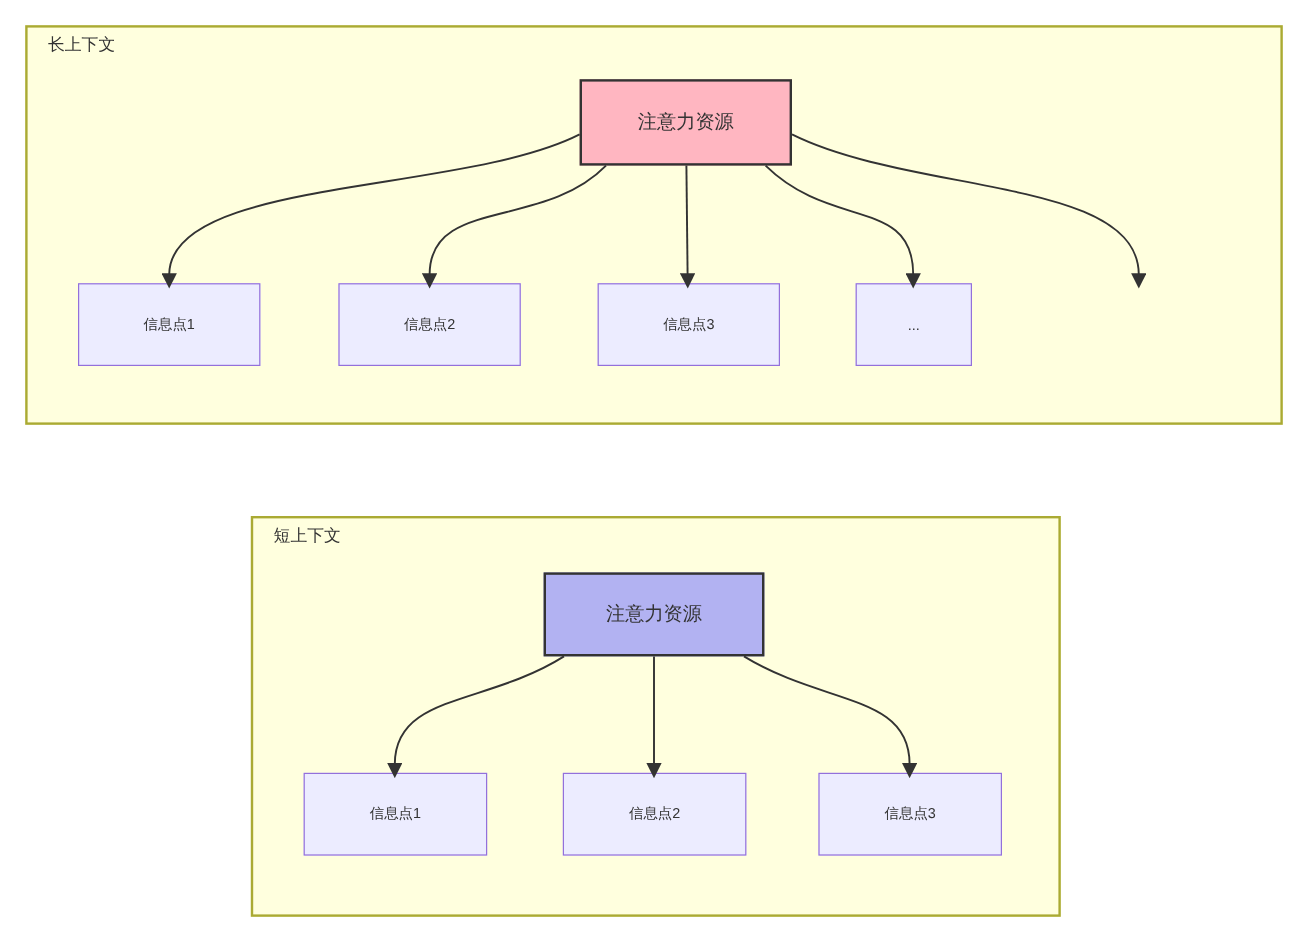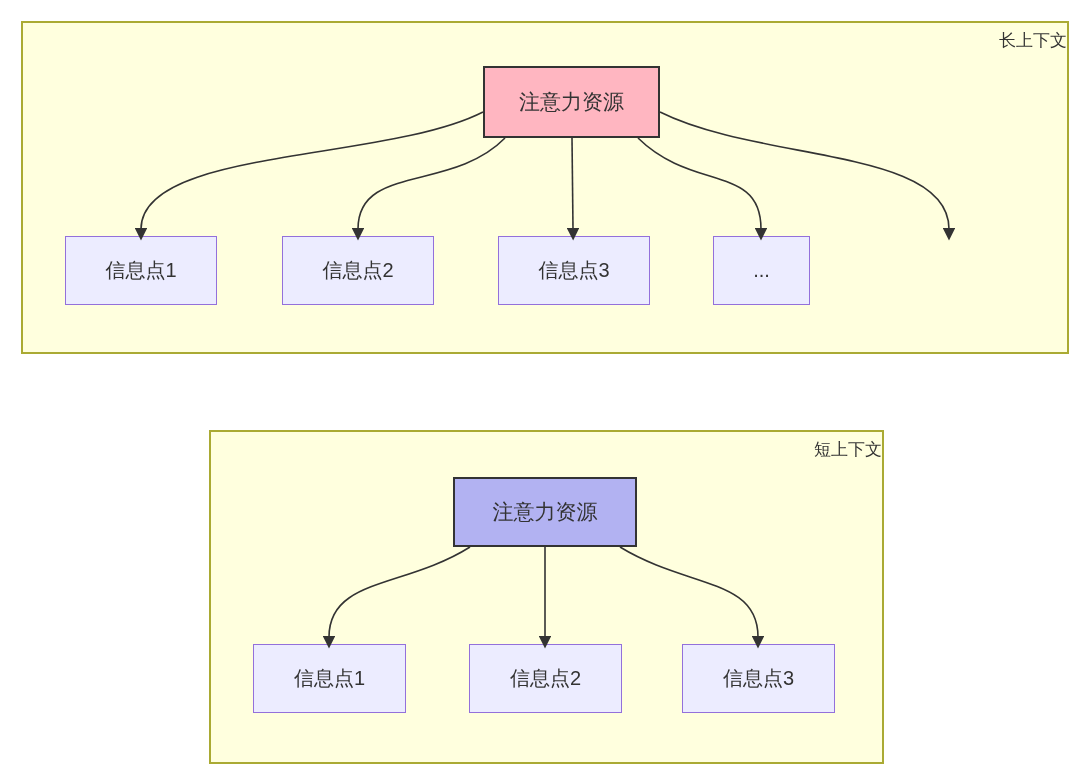--- a/index.html
+++ b/index.html
@@ -5,24 +5,24 @@
   :root{
     --canvas-bg:#ffffff; --container-fill:#ffffde; --container-border:#aaaa33;
     --node-fill:#ececff; --node-border:#9370db; --attention-long-fill:#ffb6c1;
     --attention-short-fill:#b2b2f2; --attention-border:#333333; --arrow:#333333; --text:#333333;
   }
   *{box-sizing:border-box;margin:0;padding:0}
   html,body{background:var(--canvas-bg,#fff)}
   body{font-family:"Liberation Sans","DejaVu Sans",sans-serif;color:var(--text,#333)}
   .canvas{position:relative;width:1080px;height:774px;background:var(--canvas-bg,#fff);overflow:hidden}
   .container{position:absolute;background:var(--container-fill,#ffffde);border:2px solid var(--container-border,#aaaa33)}
-  .container-title{position:absolute;left:17px;right:0;top:6px;text-align:right;font-size:17px;color:var(--text,#333)}
-  .node{position:absolute;display:flex;align-items:center;justify-content:center;font-size:20px;color:var(--text,#333)}
+  .container-title{position:absolute;left:17px;right:0;top:6px;text-align:left;font-size:14px;color:var(--text,#333)}
+  .node{position:absolute;display:flex;align-items:center;justify-content:center;font-size:12px;color:var(--text,#333)}
   .info-node{background:var(--node-fill,#ececff);border:1.5px solid var(--node-border,#9370db)}
-  .attention{border:2px solid var(--attention-border,#333);font-size:21px}
+  .attention{border:2px solid var(--attention-border,#333);font-size:16px}
   .attention-long{background:var(--attention-long-fill,#ffb6c1)}
   .attention-short{background:var(--attention-short-fill,#b2b2f2)}
   svg.arrows{position:absolute;left:0;top:0;pointer-events:none}
   svg.arrows path.edge{fill:none;stroke:var(--arrow,#333);stroke-width:1.6}
   svg.arrows .head{fill:var(--arrow,#333)}
 </style>
 </head>
 <body>
 
 <div class="canvas">

